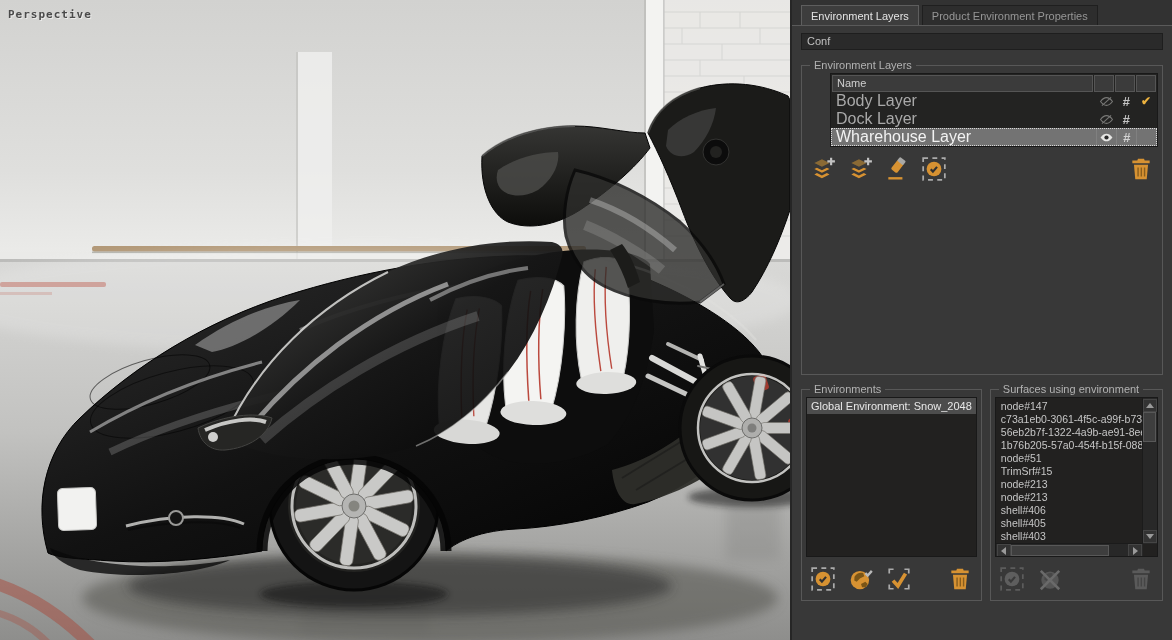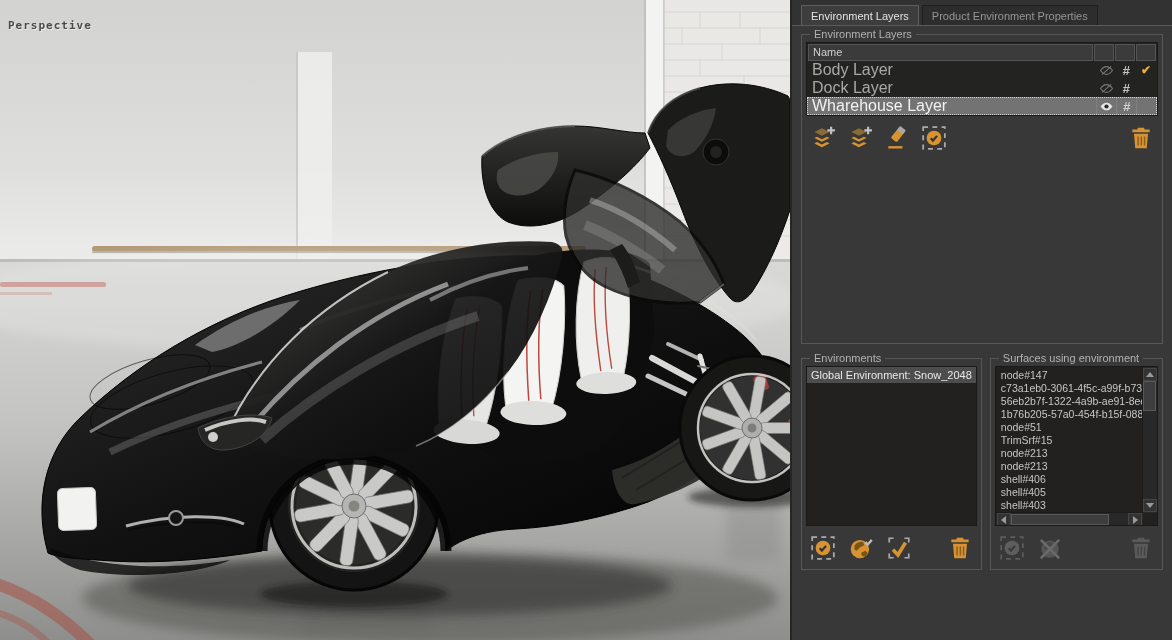--- a/index.html
+++ b/index.html
@@ -1,21 +1,21 @@
 <!DOCTYPE html>
 <html><head>
 <meta charset="utf-8">
 <style>
   html,body{margin:0;padding:0;background:#222;}
   .stage{position:relative;width:1172px;height:640px;overflow:hidden;display:flex;
          font-family:"Liberation Sans",sans-serif;background:#3a3a3a;}
   
   .viewport{position:relative;width:790px;height:640px;background:#cfcfcd;flex:0 0 auto;}
   .viewport svg.scene{position:absolute;left:0;top:0;}
-  .vp-label{position:absolute;left:8px;top:19px;font-family:"DejaVu Sans Mono",monospace;
+  .vp-label{position:absolute;left:8px;top:8px;font-family:"DejaVu Sans Mono",monospace;
             font-size:11px;font-weight:bold;letter-spacing:1px;color:#4a4a4a;
             text-shadow:1px 1px 0 rgba(255,255,255,.55);}
   
   .panel{width:382px;height:640px;background:#383838;border-left:2px solid #262626;
          box-sizing:border-box;display:flex;flex-direction:column;color:#bdbdbd;}
   .titlebar{height:27px;flex:0 0 27px;background:#fbfbfb;display:flex;align-items:center;
             padding:0 8px;gap:7px;}
   .titlebar .ticon{width:17px;height:17px;flex:0 0 17px;}
   .titlebar .ttext{font-size:12px;color:#111;}
   .titlebar .close{margin-left:auto;color:#444;font-size:14px;line-height:14px;cursor:pointer;padding:0 3px;}
@@ -23,21 +23,21 @@
           background:#323232;border-bottom:1px solid #5a5a5a;}
   .tab{font-size:11px;padding:4px 9px 3px;background:#2d2d2d;color:#969696;
        border:1px solid #1f1f1f;border-bottom:none;white-space:nowrap;cursor:pointer;}
   .tab.active{background:#3d3d3d;color:#e4e4e4;border-color:#5e5e5e;}
   .searchrow{flex:0 0 24px;padding:5px 9px 2px;}
   .search{width:100%;box-sizing:border-box;height:17px;background:#2a2a2a;border:1px solid #1e1e1e;
           color:#c0c0c0;font-size:11px;padding:1px 5px;font-family:"Liberation Sans",sans-serif;}
   fieldset{border:1px solid #585858;padding:2px 4px 4px;margin:0;}
   legend{font-size:11px;color:#b2b2b2;padding:0 4px;margin-left:4px;}
   .group-layers{margin:2px 9px 0;height:316px;display:flex;flex-direction:column;box-sizing:border-box;}
-  .ltable{flex:1;background:#232322;border:1px solid #191919;overflow:hidden;display:flex;flex-direction:column;}
+  .ltable{flex:1;background:#232322;border:1px solid #191919;overflow:hidden;display:flex;flex-direction:column;margin-left:24px;}
   .lhead{display:flex;flex:0 0 17px;gap:1px;padding:1px 1px 0;}
   .hname{flex:1;background:#3b3b3b;border:1px solid #555;color:#cfcfcf;font-size:11px;
          padding:0 4px;line-height:14px;}
   .hflag{width:18px;background:#3b3b3b;border:1px solid #555;}
   .lrow{display:flex;align-items:center;height:18px;flex:0 0 18px;padding:0 1px;}
   .lname{flex:1;font-size:16px;color:#a9a9a9;padding:0 4px;white-space:nowrap;overflow:hidden;}
   .lflag{width:20px;flex:0 0 20px;text-align:center;display:flex;align-items:center;justify-content:center;}
   .hash{font-size:13px;font-weight:bold;color:#d2d2d2;font-style:italic;}
   .dim .hash{color:#c4c4c4;}
   .checkmark{color:#edb33f;font-size:12px;font-weight:bold;}
@@ -289,20 +289,23 @@
   </div>
 
   <div class="panel">
 
 
     <div class="tabbar">
       <div class="tab active">Environment Layers</div>
       <div class="tab">Product Environment Properties</div>
     </div>
 
+    <div class="searchrow">
+      <input class="search" value="Conf" style="">
+    </div>
 
     <fieldset class="group-layers">
       <legend>Environment Layers</legend>
       <div class="ltable">
         <div class="lhead">
           <div class="hname">Name</div>
           <div class="hflag"></div>
           <div class="hflag"></div>
           <div class="hflag"></div>
         </div>

